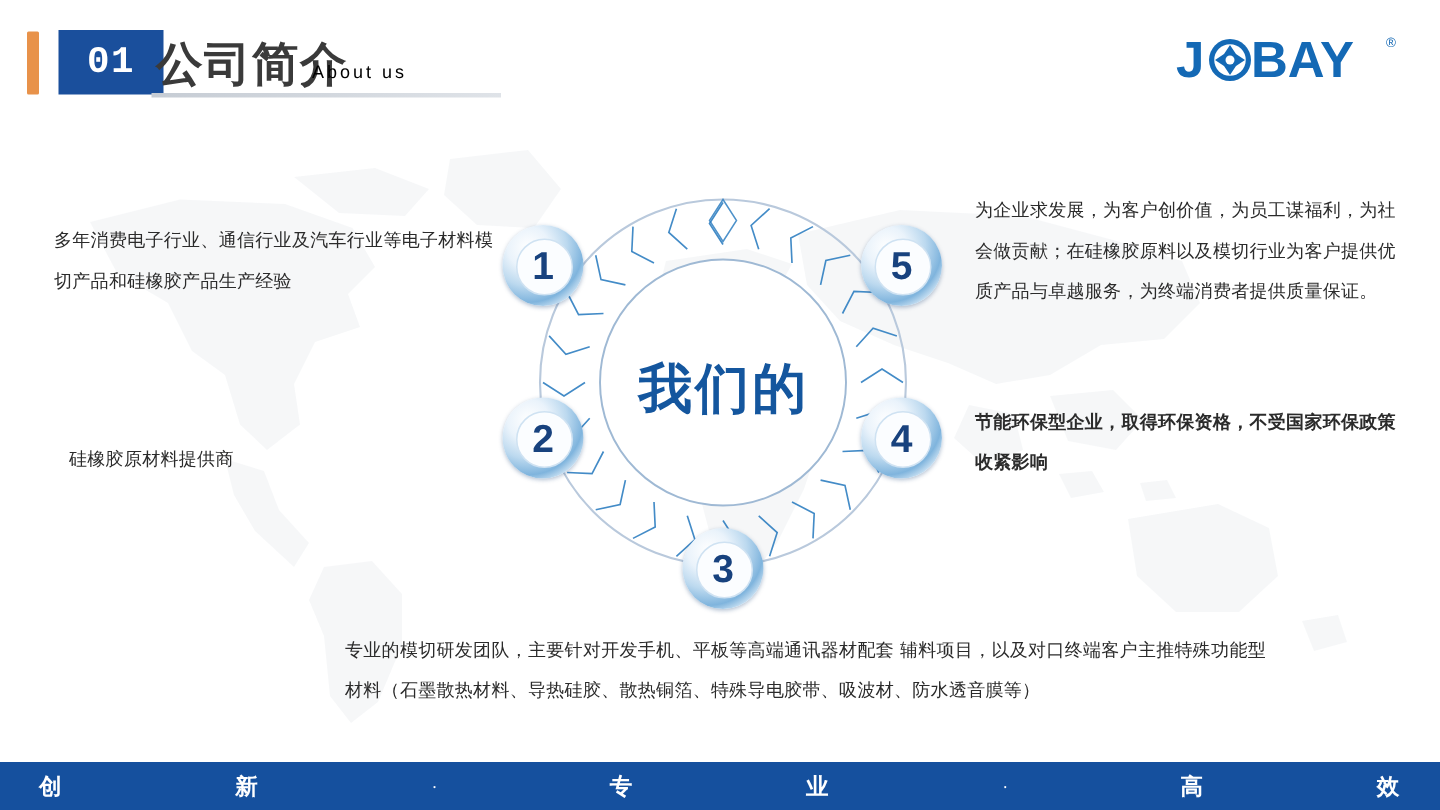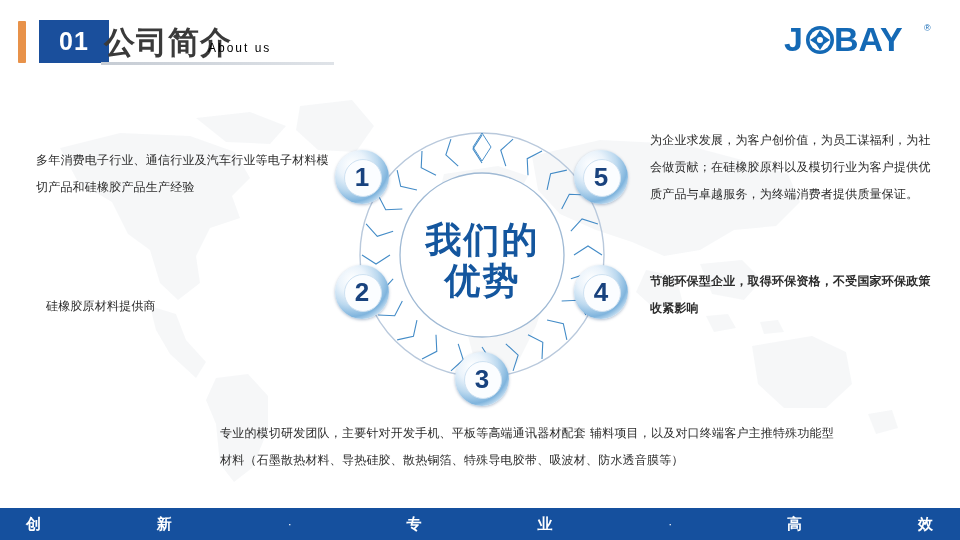--- a/index.html
+++ b/index.html
@@ -13,21 +13,21 @@
 
   
   .worldmap{position:absolute;left:0;top:78px;width:960px;height:420px;opacity:.28;pointer-events:none;}
   .worldmap svg{width:100%;height:100%;display:block;}
 
   
   .header{position:absolute;left:0;top:0;width:960px;height:80px;}
   .orange-tick{position:absolute;left:18px;top:21px;width:8px;height:42px;background:#e8924a;border-radius:1px;}
   .num-box{position:absolute;left:39px;top:20px;width:70px;height:43px;background:#1a4f9c;
            display:flex;align-items:center;justify-content:center;}
-  .num-box span{color:#fff;font-size:25px;font-weight:bold;letter-spacing:1px;font-family:Liberation Sans, sans-serif;}
+  .num-box span{color:#fff;font-size:25px;font-weight:bold;letter-spacing:1px;font-family:Liberation Mono, monospace;}
   .title-cn{position:absolute;left:104px;top:22px;font-size:31px;font-weight:bold;color:#3a3a3a;
             letter-spacing:1px;font-family:"DejaVu Sans","Liberation Sans",sans-serif;}
   .title-en{position:absolute;left:208px;top:41px;font-size:12px;color:#000000;letter-spacing:2px;
             font-family:"Liberation Sans",sans-serif;}
   .title-underline{position:absolute;left:101px;top:62px;width:233px;height:3px;
             background:linear-gradient(to right,#c6ccd4,#dfe3e8);}
 
   
   .logo{position:absolute;right:24px;top:20px;height:42px;display:flex;align-items:center;}
   .logo svg{display:block;}
@@ -55,21 +55,21 @@
         font-family:"Liberation Sans",sans-serif;}
 
   
   .tblock{position:absolute;color:#2b2b2b;font-size:12px;line-height:27px;letter-spacing:.2px;
           font-family:"DejaVu Sans","Liberation Sans",sans-serif;}
 
   #txt-left-1{left:36px;top:148px;width:300px;font-family:Liberation Mono, monospace;}
   #txt-left-2{left:46px;top:274px;width:300px;margin-top:19px;}
   #txt-right-1{left:650px;top:127px;width:292px;}
   #txt-right-2{left:650px;top:268px;width:292px;font-weight:bold;}
-  #txt-bottom{left:220px;top:420px;width:620px;}
+  #txt-bottom{left:230px;top:420px;width:620px;}
 
   
   .footer{position:absolute;left:0;bottom:0;width:960px;height:32px;background:#15509e;
           display:flex;align-items:center;justify-content:space-between;
           padding:0 26px;box-sizing:border-box;}
   .footer .fitem{color:#ffffff;font-size:15px;font-weight:bold;letter-spacing:1px;
           font-family:"DejaVu Sans","Liberation Sans",sans-serif;}
   .footer .fdot{color:#ffffff;font-size:12px;}
 </style>
 </head>
@@ -170,21 +170,20 @@
         <path d="M152 53 L143 39 L152 25" transform="rotate(330 152 145)"></path>
         <path d="M152 53 L143 39 L152 25" transform="rotate(345 152 145)"></path>
       </g>
 
       <circle cx="152" cy="145" r="82" fill="#ffffff" opacity="0"></circle>
     </svg>
   </div>
 
   <div class="core-text">
     <div>我们的</div>
-    <div>优势</div>
   </div>
 
   <div class="badge" style="left:335px;top:150px;">
     <div class="ring"></div>
     <div class="inner"></div>
     <span>1</span>
   </div>
   <div class="badge" style="left:335px;top:265px;">
     <div class="ring"></div>
     <div class="inner"></div>

